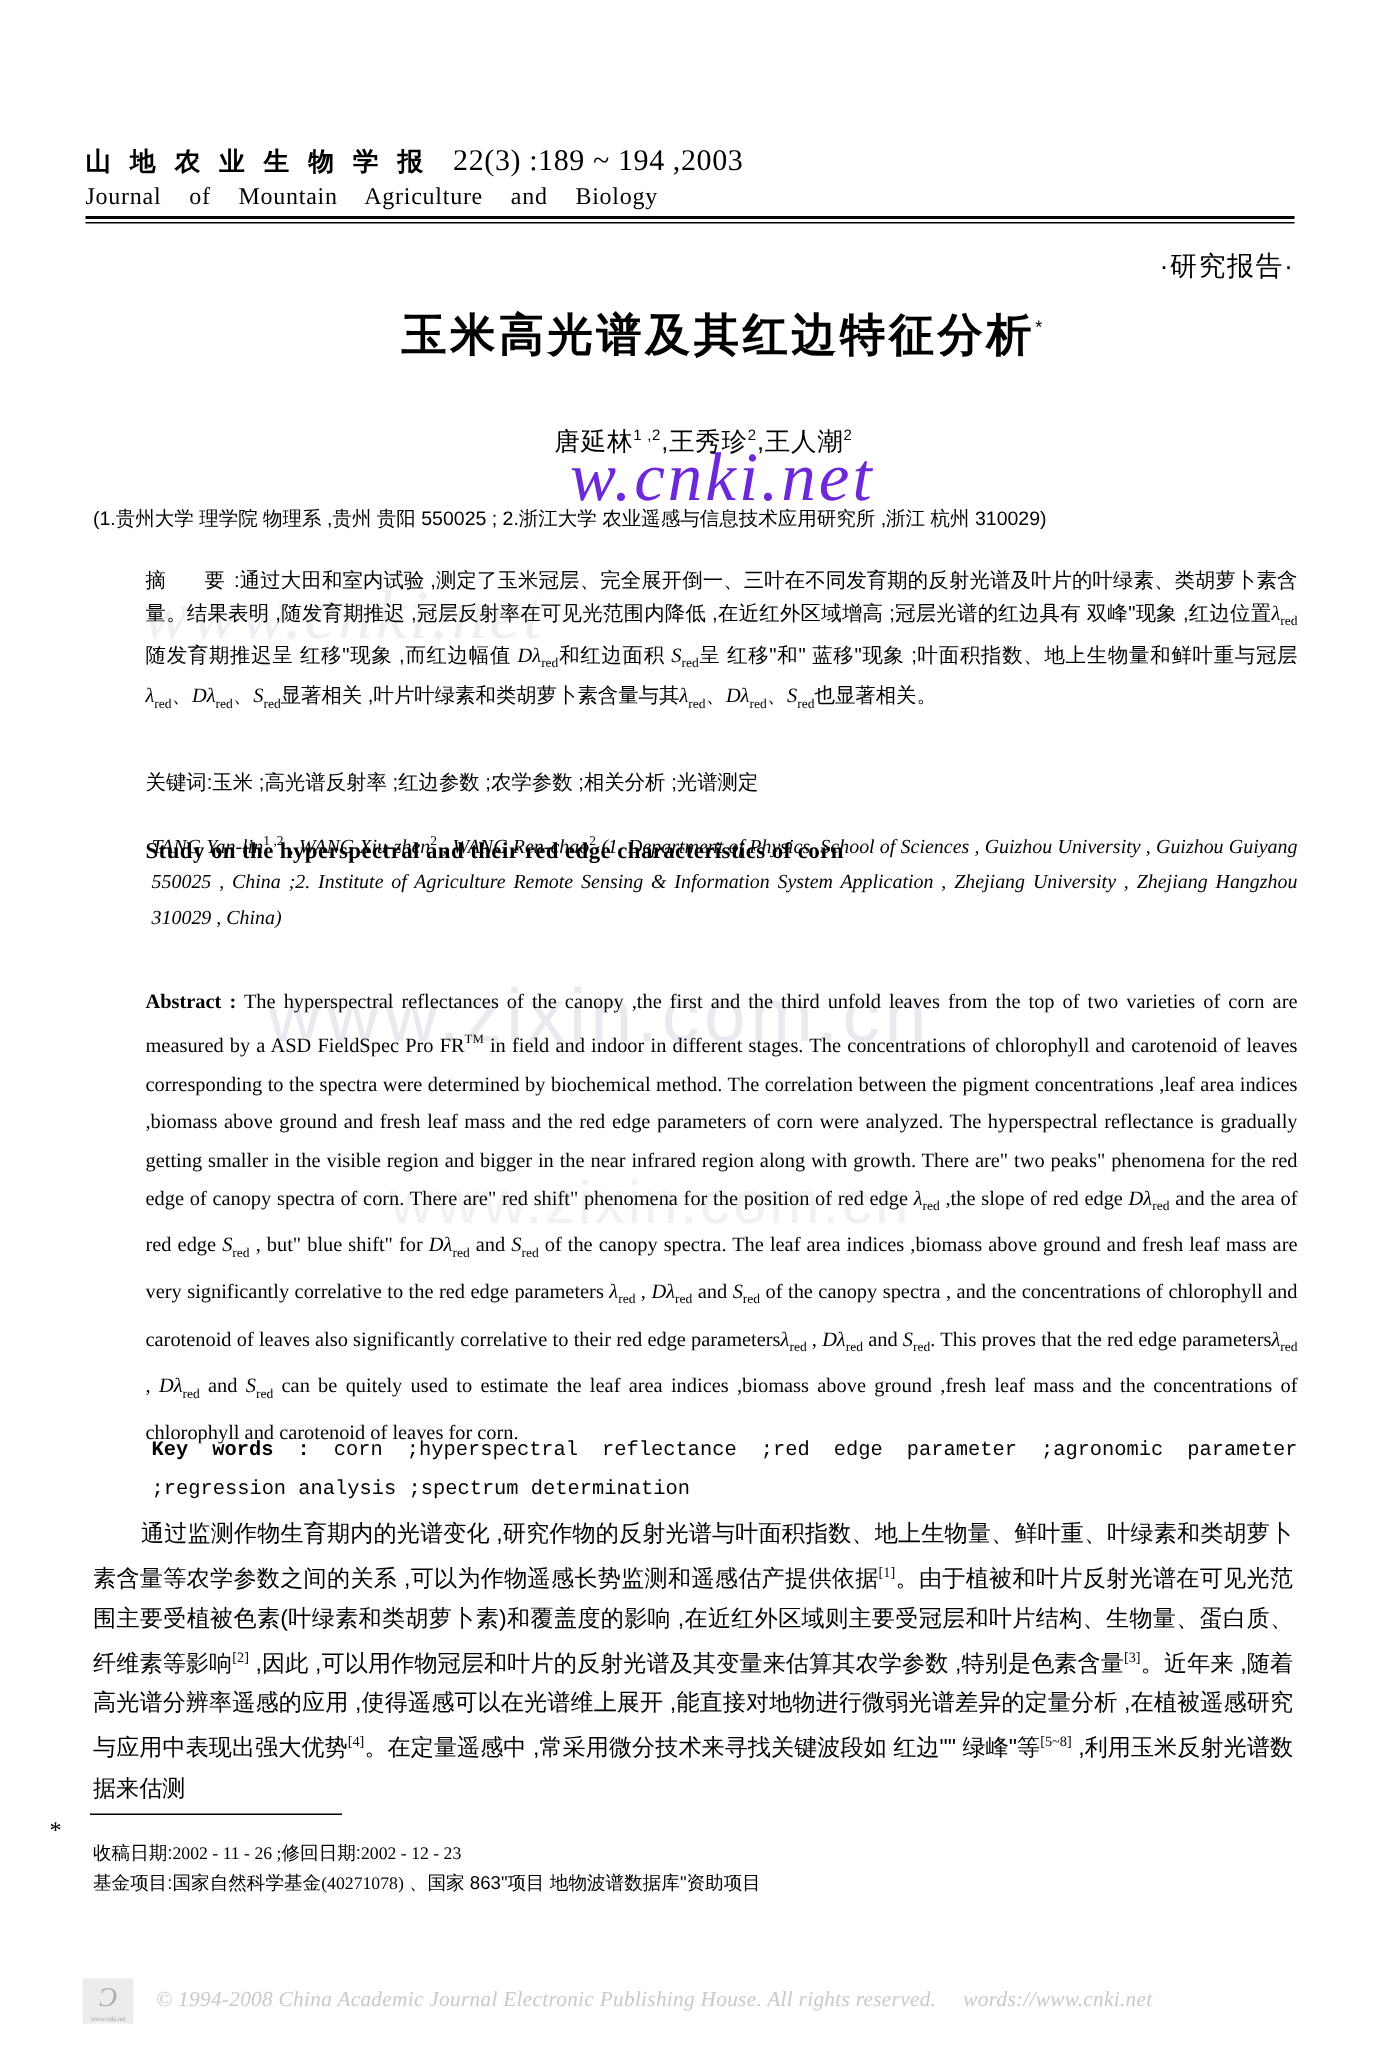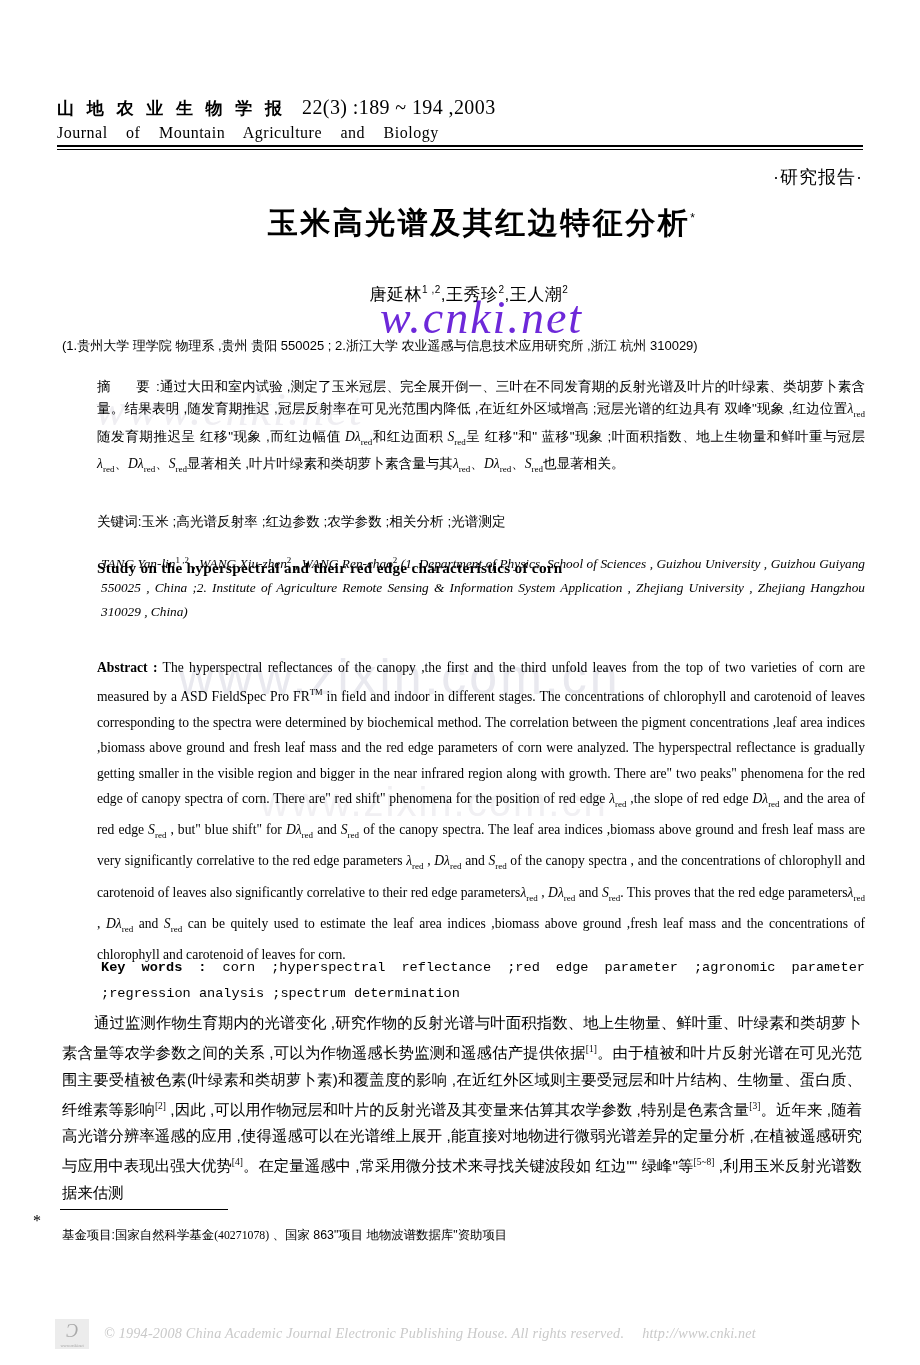--- a/index.html
+++ b/index.html
@@ -368,25 +368,26 @@
       <span>corn ;hyperspectral reflectance ;red edge parameter ;agronomic parameter ;regression analysis ;spectrum determination</span>
     </div>
 
     <div class="body-cn">
       通过监测作物生育期内的光谱变化 ,研究作物的反射光谱与叶面积指数、地上生物量、鲜叶重、叶绿素和类胡萝卜素含量等农学参数之间的关系 ,可以为作物遥感长势监测和遥感估产提供依据<sup>[1]</sup>。由于植被和叶片反射光谱在可见光范围主要受植被色素(叶绿素和类胡萝卜素)和覆盖度的影响 ,在近红外区域则主要受冠层和叶片结构、生物量、蛋白质、纤维素等影响<sup>[2]</sup> ,因此 ,可以用作物冠层和叶片的反射光谱及其变量来估算其农学参数 ,特别是色素含量<sup>[3]</sup>。近年来 ,随着高光谱分辨率遥感的应用 ,使得遥感可以在光谱维上展开 ,能直接对地物进行微弱光谱差异的定量分析 ,在植被遥感研究与应用中表现出强大优势<sup>[4]</sup>。在定量遥感中 ,常采用微分技术来寻找关键波段如 红边"" 绿峰"等<sup>[5~8]</sup> ,利用玉米反射光谱数据来估测
     </div>
 
     <div class="fn-star">*</div>
     <div class="fn-rule"></div>
     <div class="footnote">
+      <div><span>收稿日期</span>:<span class="ser">2002 - 11 - 26 ;</span><span>修回日期</span>:<span class="ser">2002 - 12 - 23</span></div>
       <div><span>基金项目</span>:国家自然科学基金<span class="ser">(40271078)</span> 、国家 863"项目 地物波谱数据库"资助项目</div>
     </div>
 
     <div class="cnki-logo">
       <span>Ɔ</span>
       <span class="tiny">www.cnki.net</span>
     </div>
     <div class="copyright">
-      <span>© 1994-2008 China Academic Journal Electronic Publishing House. All rights reserved.</span><span class="url">http://www.cnki.net</span>
+      <span>© 1994-2008 China Academic Journal Electronic Publishing House. All rights reserved.</span><span class="url">words://www.cnki.net</span>
     </div>
 
   </div>
 </div>
 
 </body></html>

